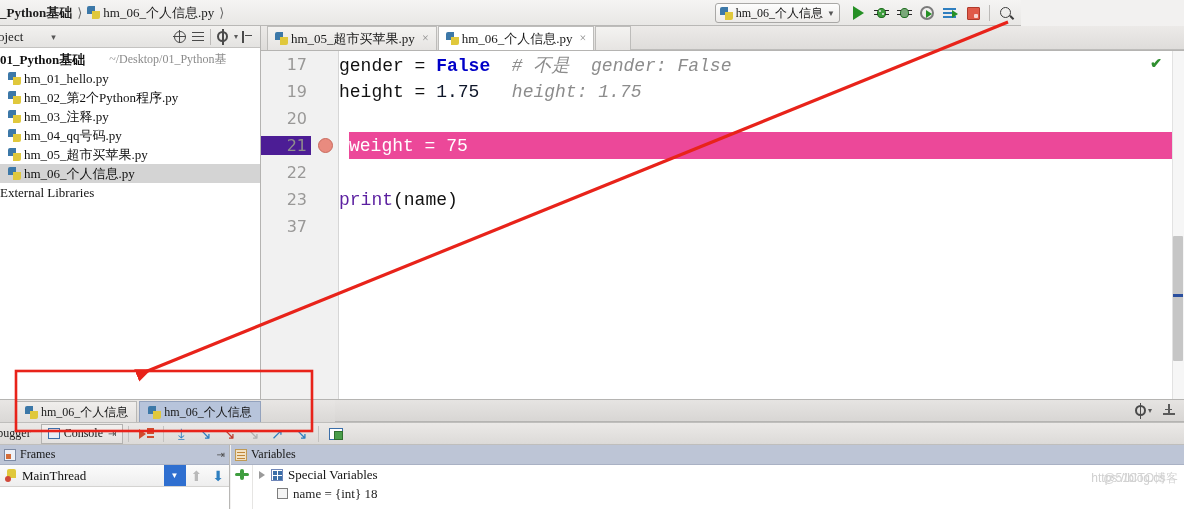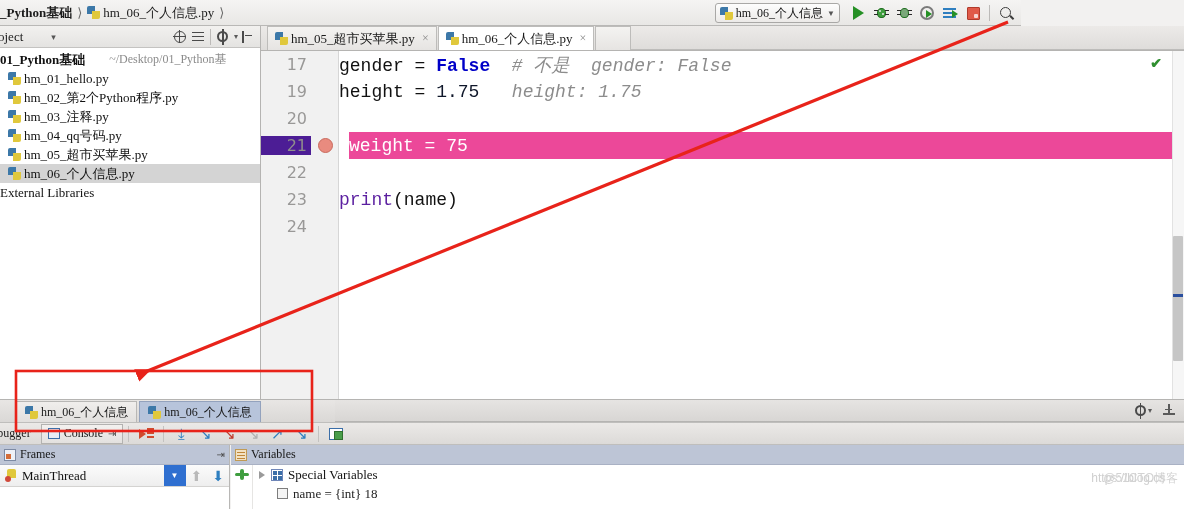--- a/index.html
+++ b/index.html
@@ -645,21 +645,21 @@
           <span class="code"></span>
         </div>
 
         <div class="line">
           <span class="lnum">23</span>
           <span class="gmark"></span>
           <span class="code"><span class="fn">print</span><span>(name)</span></span>
         </div>
 
         <div class="line">
-          <span class="lnum">24</span>
+          <span class="lnum">37</span>
           <span class="gmark"></span>
           <span class="code"></span>
         </div>
 
       </div>
 
       <div class="vscroll-track">
         <div class="vscroll-thumb"></div>
         <div class="vscroll-mark"></div>
       </div>

